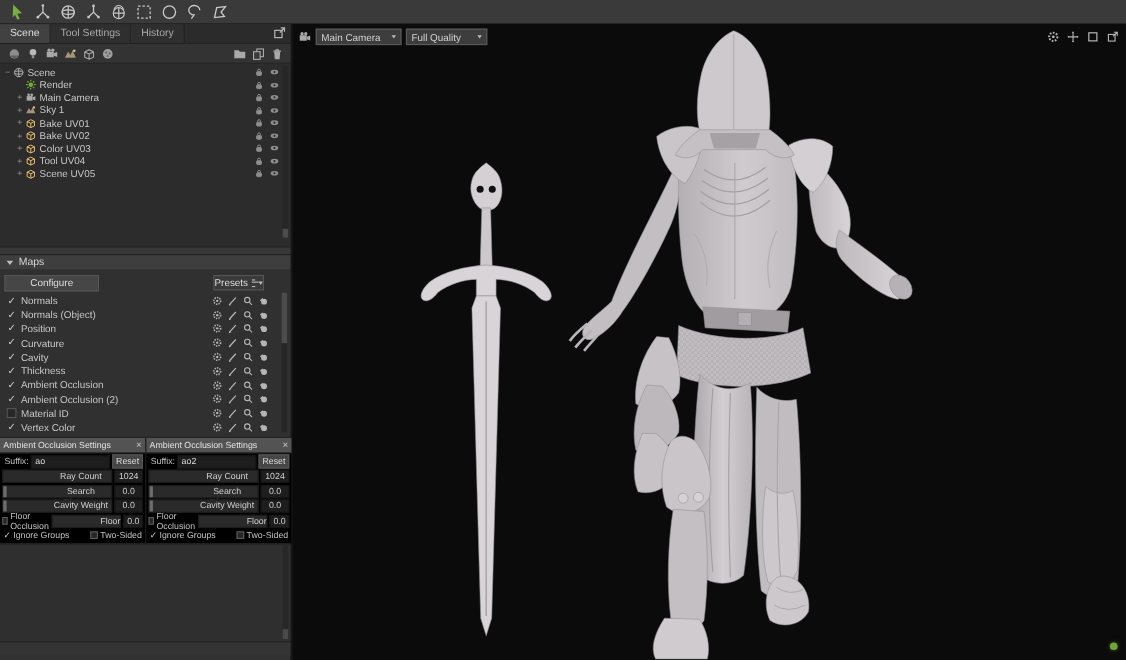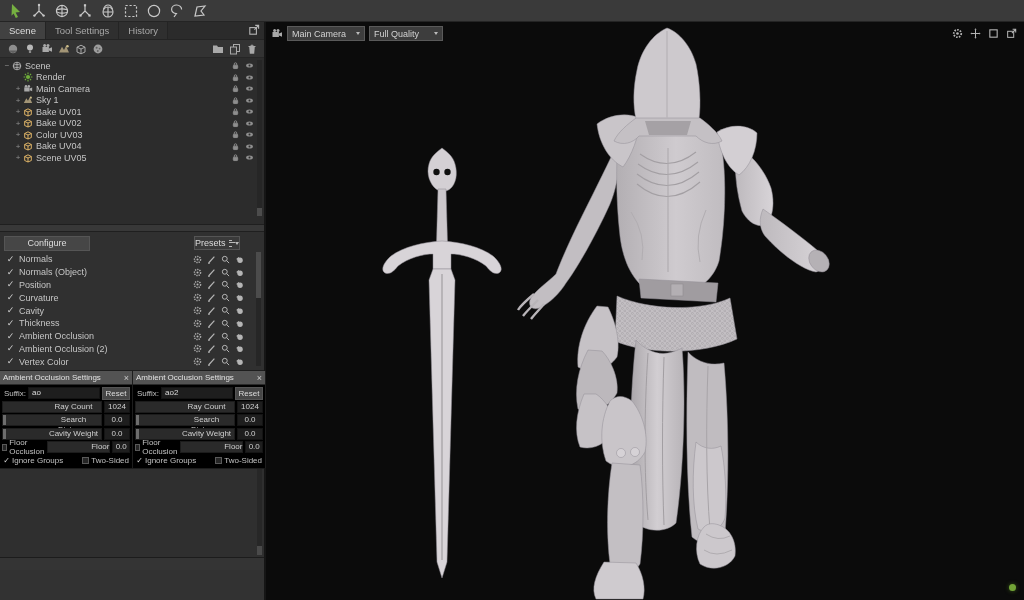--- a/index.html
+++ b/index.html
@@ -460,21 +460,21 @@
           </svg>
         </span>
     </div>
     <div class="trow child">
       <span class="texp">+</span>
       <span class="tico">
           <svg class="i10" style="filter:sepia(1) saturate(2)">
             <use href="#i-box"></use>
           </svg>
         </span>
-      <span class="tlabel">Bake UV04</span>
+      <span class="tlabel">Tool UV04</span>
       <span class="trow-icons">
           <svg class="i9">
             <use href="#i-lock"></use>
           </svg>
           <svg class="i9">
             <use href="#i-eye"></use>
           </svg>
         </span>
     </div>
     <div class="trow child">
@@ -494,20 +494,24 @@
           </svg>
         </span>
     </div>
     <div class="tree-scroll">
         <span class="hndl"></span>
       </div>
   </div>
 
   <div class="sect-gap"></div>
 
+  <div id="maps-header">
+    <span class="tri-down"></span>
+    <span>Maps</span>
+  </div>
 
   <div id="maps-body">
     <div id="maps-buttons">
       <span class="btn" id="cfg-btn">Configure</span>
       <span class="btn" id="presets-btn">
         <span>Presets</span>
         <span class="burger"></span>
         <span class="tri-sm"></span>
       </span>
     </div>
@@ -634,20 +638,38 @@
             <use href="#i-magnifier"></use>
           </svg>
           <svg class="i9">
             <use href="#i-bucket"></use>
           </svg>
         </span>
     </div>
     <div class="mrow">
       <span class="chk">✓</span>
       <span class="mlabel">Ambient Occlusion (2)</span>
+      <span class="micons">
+          <svg class="i9">
+            <use href="#i-gear"></use>
+          </svg>
+          <svg class="i9">
+            <use href="#i-pencil"></use>
+          </svg>
+          <svg class="i9">
+            <use href="#i-magnifier"></use>
+          </svg>
+          <svg class="i9">
+            <use href="#i-bucket"></use>
+          </svg>
+        </span>
+    </div>
+    <div class="mrow">
+      <span class="chk off"></span>
+      <span class="mlabel">Material ID</span>
       <span class="micons">
           <svg class="i9">
             <use href="#i-gear"></use>
           </svg>
           <svg class="i9">
             <use href="#i-pencil"></use>
           </svg>
           <svg class="i9">
             <use href="#i-magnifier"></use>
           </svg>

